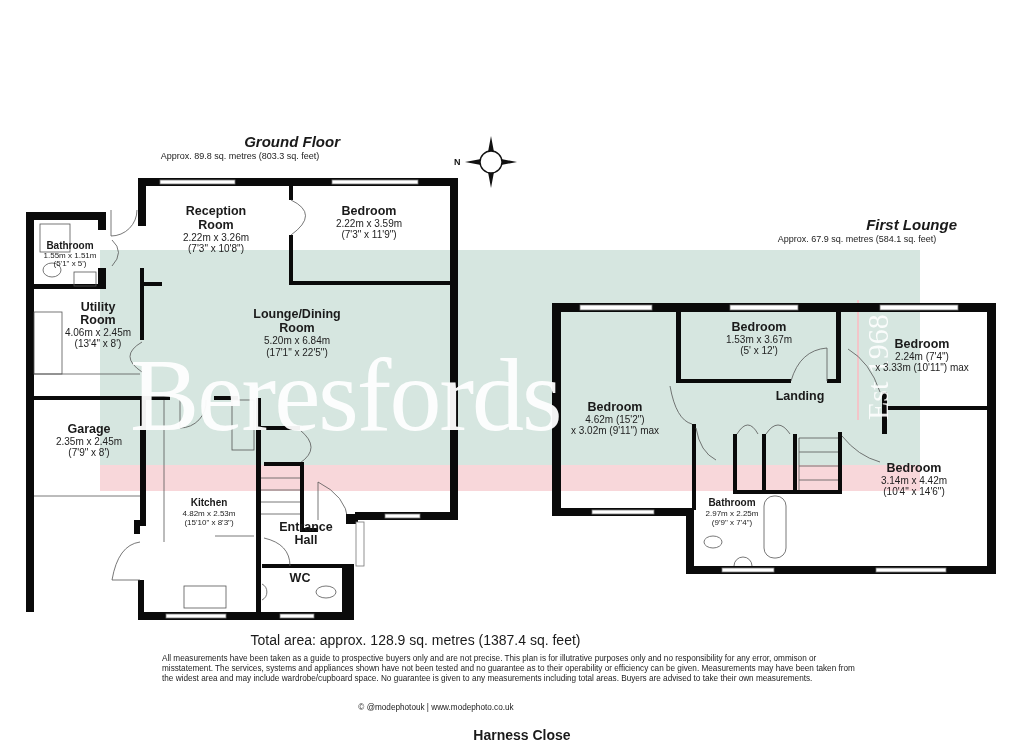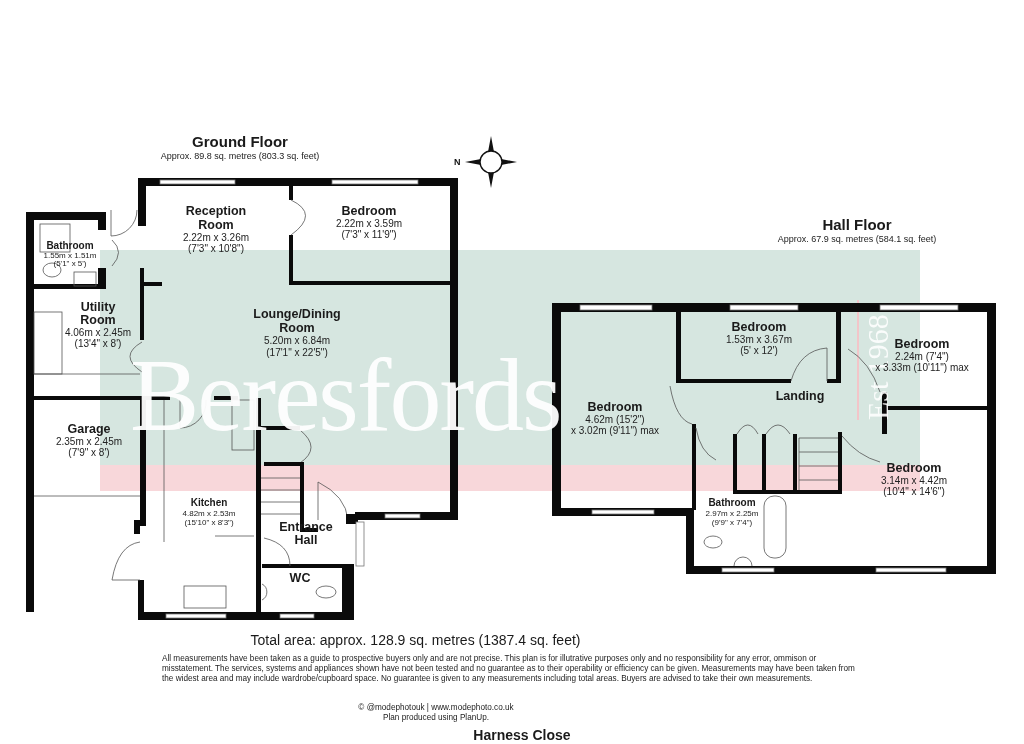--- a/index.html
+++ b/index.html
@@ -1,40 +1,40 @@
 <!DOCTYPE html>
 <html><head>
 <meta charset="utf-8">
 <style>
   html, body { margin: 0; padding: 0; background: #ffffff; }
   body { width: 1024px; height: 744px; position: relative; overflow: hidden;
          font-family: "Liberation Sans", sans-serif; color: #1a1a1a; }
   .abs { position: absolute; }
-  .floor-title { font-weight: bold; font-size: 15px; text-align: center; white-space: nowrap; }
+  .floor-title { font-weight: bold; font-size: 15px; text-align: right; white-space: nowrap; font-style: italic; }
   .floor-sub { font-size: 9px; text-align: center; white-space: nowrap; color: #222; }
   svg { position: absolute; left: 0; top: 0; }
   .wall { fill: #0a0a0a; }
   .thin { fill: none; stroke: #555; stroke-width: 0.8; }
   .win { fill: #fff; stroke: #777; stroke-width: 0.8; }
   .room-name { font-family: "Liberation Sans", sans-serif; font-weight: bold; font-size: 12.5px; fill: #1a1a1a; text-anchor: middle; }
   .room-name-s { font-family: "Liberation Sans", sans-serif; font-weight: bold; font-size: 10px; fill: #1a1a1a; text-anchor: middle; }
   .room-dim { font-family: "Liberation Sans", sans-serif; font-size: 10px; fill: #222; text-anchor: middle; }
   .room-dim-s { font-family: "Liberation Sans", sans-serif; font-size: 8px; fill: #222; text-anchor: middle; }
   .wm-text { font-family: "Liberation Serif", serif; fill: #ffffff; }
   .total { font-size: 14px; text-align: center; width: 831px; left: 0; top: 632px; }
   .disclaimer { font-size: 8.2px; line-height: 10px; text-align: left; width: 700px; left: 162px; top: 654px; color: #222; }
   .credit { font-size: 8.2px; line-height: 10px; text-align: center; width: 872px; left: 0; top: 703px; color: #222; }
   .address { font-weight: bold; font-size: 14px; text-align: center; width: 1024px; left: 10px; top: 727px; }
 </style>
 </head>
 <body>
 
 <div class="abs floor-title" style="left:140px;top:133px;width:200px;">Ground Floor</div>
 <div class="abs floor-sub" style="left:140px;top:151px;width:200px;">Approx. 89.8 sq. metres (803.3 sq. feet)</div>
-<div class="abs floor-title" style="left:757px;top:216px;width:200px;">Hall Floor</div>
+<div class="abs floor-title" style="left:757px;top:216px;width:200px;">First Lounge</div>
 <div class="abs floor-sub" style="left:757px;top:234px;width:200px;">Approx. 67.9 sq. metres (584.1 sq. feet)</div>
 
 <svg width="1024" height="744" viewBox="0 0 1024 744">
 
   <g>
     <rect x="100" y="250" width="820" height="215" fill="#d6e6e0"></rect>
     <rect x="100" y="465" width="820" height="26" fill="#f8d7da"></rect>
     <line x1="858" y1="300" x2="858" y2="420" stroke="#f3c5c9" stroke-width="2"></line>
   </g>
 
@@ -254,15 +254,14 @@
       <text class="room-dim-s" x="732" y="516">2.97m x 2.25m</text>
       <text class="room-dim-s" x="732" y="525">(9'9" x 7'4")</text>
     </g>
   </g>
 </svg>
 
 <div class="abs total">Total area: approx. 128.9 sq. metres (1387.4 sq. feet)</div>
 <div class="abs disclaimer">All measurements have been taken as a guide to prospective buyers only and are not precise. This plan is for illutrative purposes only and no responsibility for any error, ommison or misstatement. The services, systems and appliances shown have not been tested and no guarantee as to their operability or efficiency can be given. Measurements may have been taken from the widest area and may include wardrobe/cupboard space. No guarantee is given to any measurements including total areas. Buyers are advised to take their own measurements.</div>
 <div class="abs credit">
   <div>© @modephotouk | www.modephoto.co.uk</div>
-  <div>Plan produced using PlanUp.</div>
 </div>
 <div class="abs address">Harness Close</div>
 
 </body></html>

